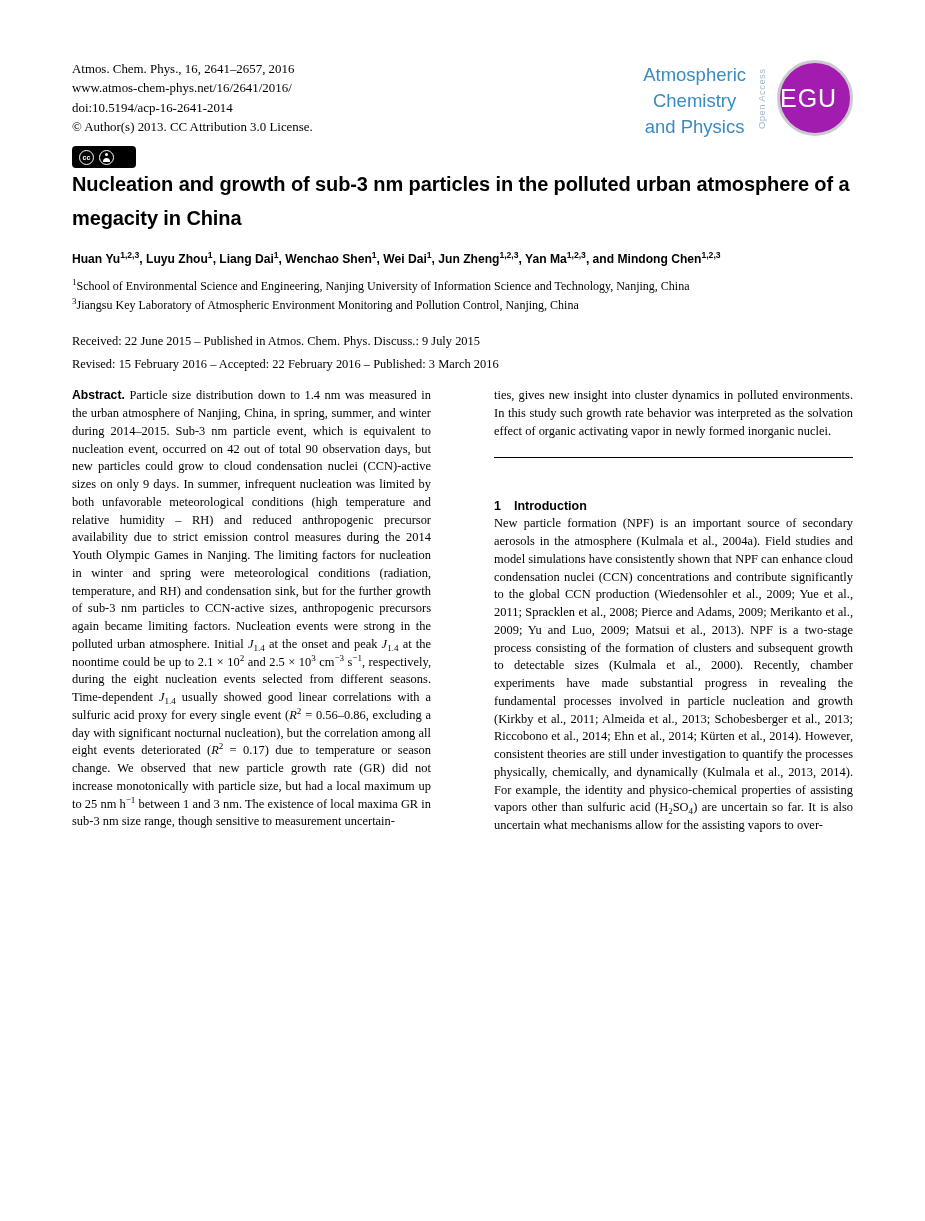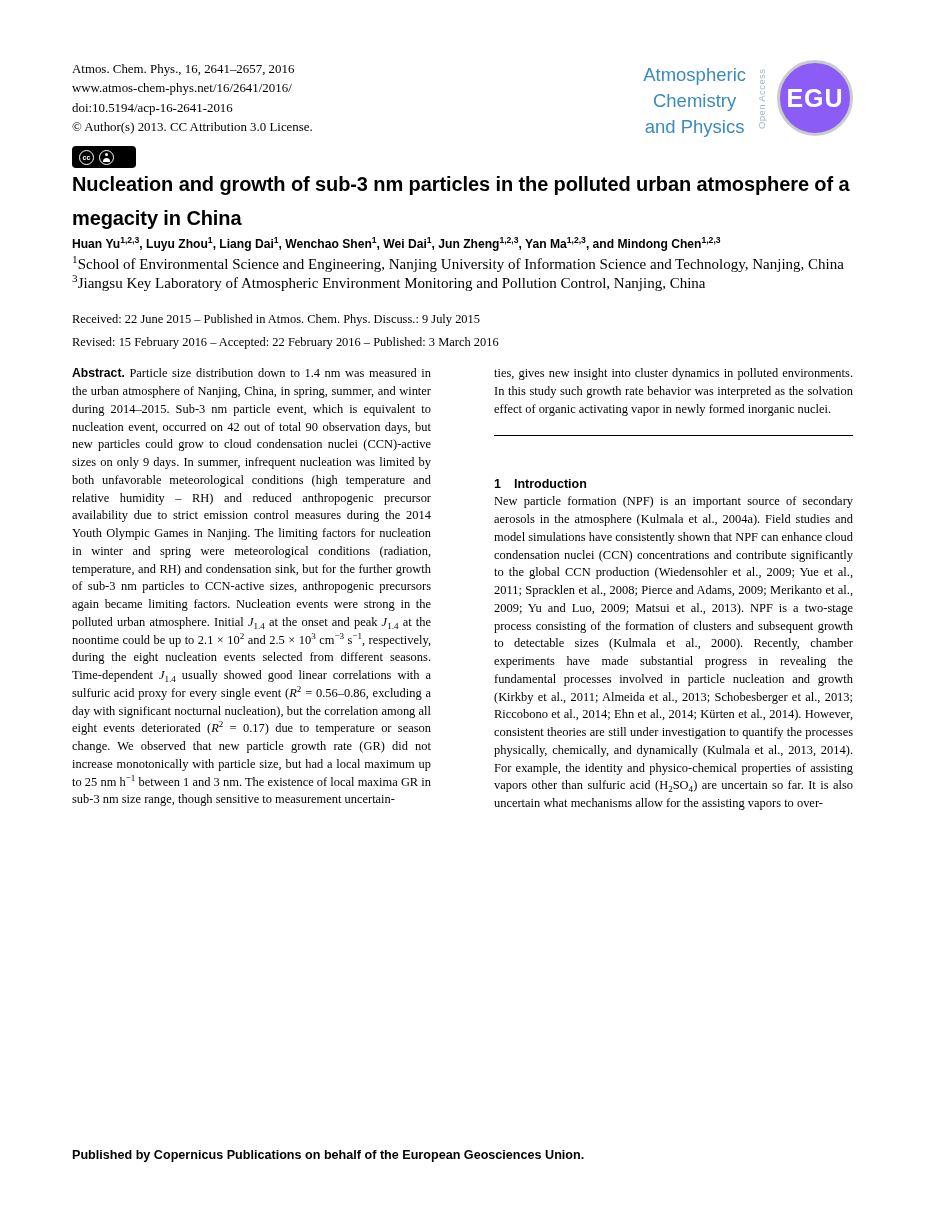--- a/index.html
+++ b/index.html
@@ -31,35 +31,35 @@
     font-family:"Liberation Sans", sans-serif; font-size:18.5px; line-height:26px;
     color:#3a8bc2; text-align:center; margin-top:2px;
   }
   .open-access {
     writing-mode:vertical-rl; transform:rotate(180deg);
     font-family:"Liberation Sans", sans-serif; font-size:9.5px; color:#9fb6c9;
     letter-spacing:.4px; height:78px; text-align:center; margin-top:0;
   }
   .egu-logo {
     width:76px; height:76px; border-radius:50%;
-    background:#8b5cf6; border:3px solid #c9cbcd;
-    color:#fff; display:flex; align-items:center; justify-content:center;
-    font-family:"Liberation Sans", sans-serif; font-weight:bold; font-size:25px; letter-spacing:1px;
+    background:#a21caf; border:3px solid #c9cbcd;
+    color:#fff; display:flex; align-items:center; 
+    font-family:"Liberation Sans", sans-serif; font-weight:normal; font-size:25px; letter-spacing:1px;
   }
 
   
   .title {
     font-family:"Liberation Sans", sans-serif; font-weight:700;
     font-size:20px; line-height:33.5px; max-width:800px; letter-spacing:-0.1px;
   }
   .authors {
-    margin-top:2px; font-family:"Liberation Sans", sans-serif; font-weight:700; font-size:12.1px;
+    margin-top:17px; font-family:"Liberation Sans", sans-serif; font-weight:700; font-size:12.1px;
   }
   .authors sup { font-size:8.6px; line-height:0; }
-  .affiliations { margin-top:4px; font-size:15px; line-height:18.6px; }
+  .affiliations { margin-top:11px; font-size:12px; line-height:18.6px; }
   .affiliations sup { font-size:75%; line-height:0; }
   .correspondence { margin-top:14px; font-size:12.45px; }
   .dates { margin-top:16px; font-size:12.45px; line-height:23px; }
 
   
   .columns { display:flex; gap:63px; margin-top:11px; }
   .col { width:359px; font-size:12.45px; line-height:17.75px; text-align:justify; text-justify:inter-word; }
   .col p { margin:0; }
   .col sup, .col sub { font-size:73%; line-height:0; }
   .abstract-label, .sec-heading, .footer { font-family:"Liberation Sans", sans-serif; font-weight:700; }
@@ -72,21 +72,21 @@
 </style>
 </head>
 <body>
 
 <div class="page">
 
   <header class="masthead">
     <div class="cite-block">
       <div>Atmos. Chem. Phys., 16, 2641–2657, 2016</div>
       <div>www.atmos-chem-phys.net/16/2641/2016/</div>
-      <div>doi:10.5194/acp-16-2641-2016</div>
+      <div>doi:10.5194/acp-16-2641-2014</div>
       <div>© Author(s) 2013. CC Attribution 3.0 License.</div>
       <div class="cc-badge">
         <span class="cc-circle">
             <span>cc</span>
           </span>
         <span class="cc-circle">
             <span class="p-head"></span>
             <span class="p-body"></span>
           </span>
       </div>
@@ -126,15 +126,14 @@
     <div class="col">
       <p>ties, gives new insight into cluster dynamics in polluted environments. In this study such growth rate behavior was interpreted as the solvation effect of organic activating vapor in newly formed inorganic nuclei.</p>
       <hr class="divider">
       <h2 class="sec-heading">
         <span class="sec-num">1</span><span>Introduction</span>
       </h2>
       <p class="intro-para">New particle formation (NPF) is an important source of secondary aerosols in the atmosphere (Kulmala et al., 2004a). Field studies and model simulations have consistently shown that NPF can enhance cloud condensation nuclei (CCN) concentrations and contribute significantly to the global CCN production (Wiedensohler et al., 2009; Yue et al., 2011; Spracklen et al., 2008; Pierce and Adams, 2009; Merikanto et al., 2009; Yu and Luo, 2009; Matsui et al., 2013). NPF is a two-stage process consisting of the formation of clusters and subsequent growth to detectable sizes (Kulmala et al., 2000). Recently, chamber experiments have made substantial progress in revealing the fundamental processes involved in particle nucleation and growth (Kirkby et al., 2011; Almeida et al., 2013; Schobesberger et al., 2013; Riccobono et al., 2014; Ehn et al., 2014; Kürten et al., 2014). However, consistent theories are still under investigation to quantify the processes physically, chemically, and dynamically (Kulmala et al., 2013, 2014). For example, the identity and physico-chemical properties of assisting vapors other than sulfuric acid (H<sub>2</sub>SO<sub>4</sub>) are uncertain so far. It is also uncertain what mechanisms allow for the assisting vapors to over-</p>
     </div>
   </main>
 
-  <div class="footer">Published by Copernicus Publications on behalf of the European Geosciences Union.</div>
 
 </div>
 
 </body></html>

